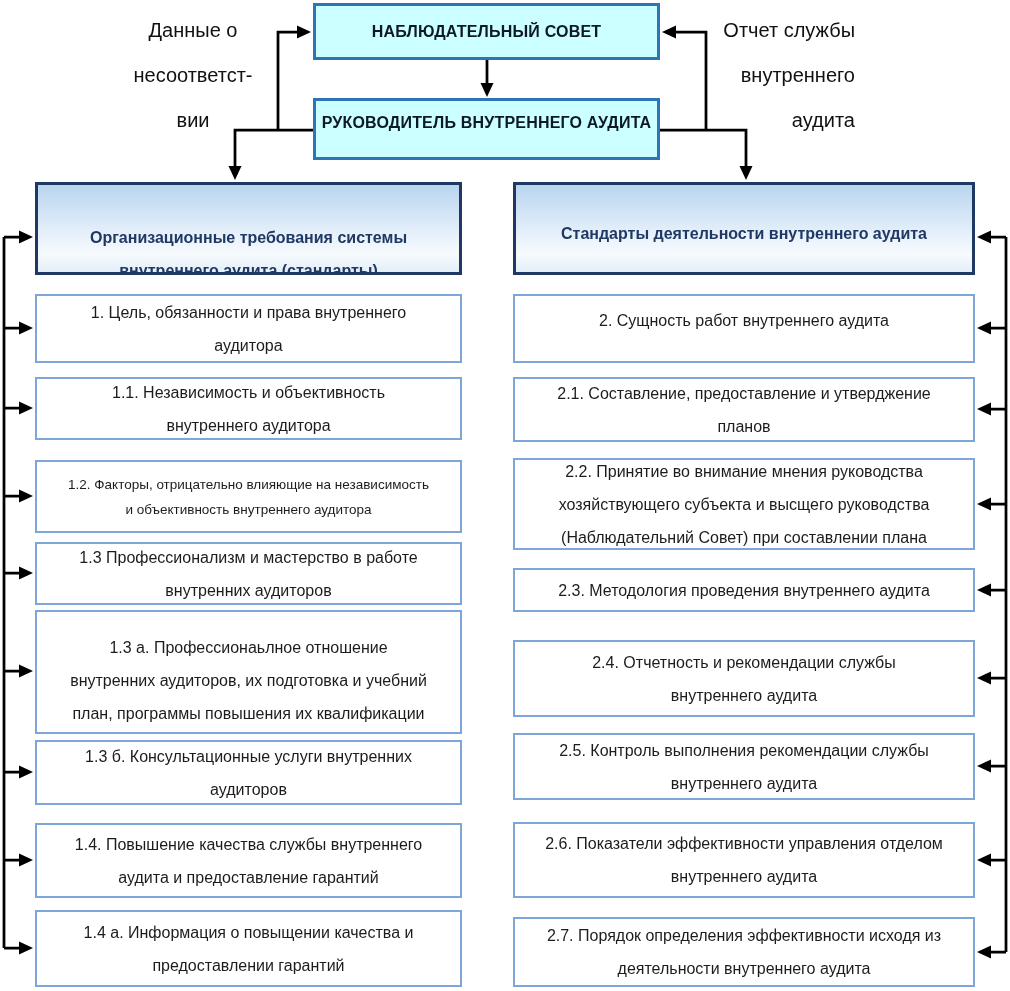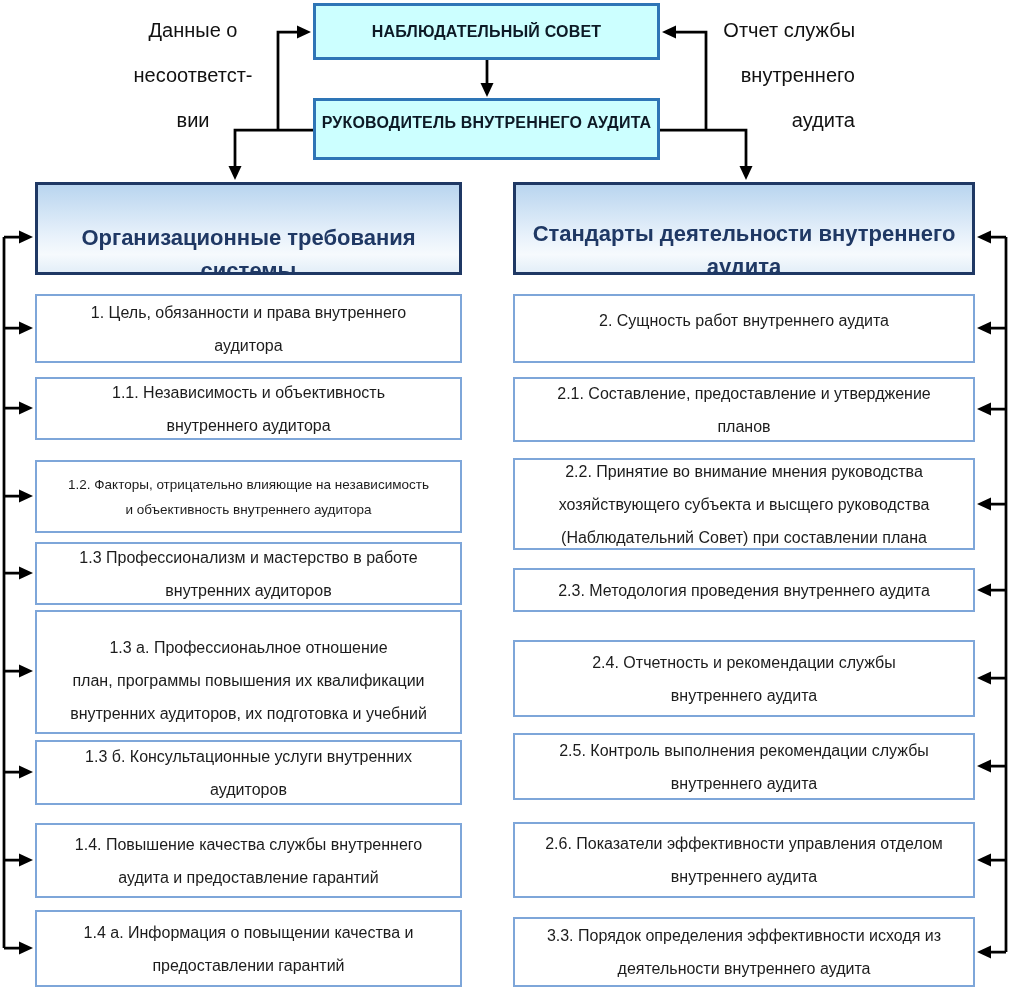--- a/index.html
+++ b/index.html
@@ -10,21 +10,21 @@
   .wires{position:absolute;left:0;top:0;z-index:1;}
   .box{position:absolute;box-sizing:border-box;z-index:2;display:flex;flex-direction:column;
        align-items:center;justify-content:center;text-align:center;}
   .cyan{
     background:#ccffff;border:3px solid #2e75b6;
     font-weight:bold;font-size:16px;color:#0d1a26;letter-spacing:.2px;
   }
   .cyan.top-text{justify-content:flex-start;padding-top:13px;}
   .hdr{
     background:linear-gradient(180deg,#b7d3ed 0%,#dcead7eb 0%,#b9d5ef 0%,#e9f2fb 60%,#f6fafd 80%,#e3eef8 100%);
-    border:3px solid #1f3864;color:#1f3864;font-weight:bold;font-size:22px;
+    border:3px solid #1f3864;color:#1f3864;font-weight:bold;font-size:16px;
     overflow:hidden;justify-content:flex-start;line-height:33px;
   }
   .item{
     background:#ffffff;border:2px solid #7ea6d9;
     font-size:16px;color:#1c1c1c;line-height:33px;
   }
   .item.small{font-size:13.5px;line-height:25px;}
   .item.top-text{justify-content:flex-start;}
   .ln{display:block;}
   .note{position:absolute;z-index:2;font-size:20px;line-height:45px;color:#111;text-align:center;}
@@ -115,22 +115,22 @@
   <div class="box item small" style="left:35px;top:460px;width:427px;height:73px;">
     <span class="ln">1.2. Факторы, отрицательно влияющие на независимость</span>
     <span class="ln">и объективность внутреннего аудитора</span>
   </div>
   <div class="box item" style="left:35px;top:542px;width:427px;height:63px;justify-content:center;">
     <span class="ln">1.3 Профессионализм и мастерство в работе</span>
     <span class="ln">внутренних аудиторов</span>
   </div>
   <div class="box item top-text" style="left:35px;top:610px;width:427px;height:124px;padding-top:19px;">
     <span class="ln">1.3 а. Профессионаьлное отношение</span>
+    <span class="ln">внутренних аудиторов, их подготовка и учебний</span>
     <span class="ln">план, программы повышения их квалификации</span>
-    <span class="ln">внутренних аудиторов, их подготовка и учебний</span>
   </div>
   <div class="box item" style="left:35px;top:740px;width:427px;height:65px;">
     <span class="ln">1.3 б. Консультационные услуги внутренних</span>
     <span class="ln">аудиторов</span>
   </div>
   <div class="box item" style="left:35px;top:823px;width:427px;height:75px;">
     <span class="ln">1.4. Повышение качества службы внутреннего</span>
     <span class="ln">аудита и предоставление гарантий</span>
   </div>
   <div class="box item" style="left:35px;top:910px;width:427px;height:77px;">
@@ -159,17 +159,17 @@
   </div>
   <div class="box item" style="left:513px;top:733px;width:462px;height:67px;">
     <span class="ln">2.5. Контроль выполнения рекомендации службы</span>
     <span class="ln">внутреннего аудита</span>
   </div>
   <div class="box item" style="left:513px;top:822px;width:462px;height:76px;">
     <span class="ln">2.6. Показатели эффективности управления отделом</span>
     <span class="ln">внутреннего аудита</span>
   </div>
   <div class="box item" style="left:513px;top:917px;width:462px;height:70px;">
-    <span class="ln">3.3. Порядок определения эффективности исходя из</span>
+    <span class="ln">2.7. Порядок определения эффективности исходя из</span>
     <span class="ln">деятельности внутреннего аудита</span>
   </div>
 
 </div>
 
 </body></html>

